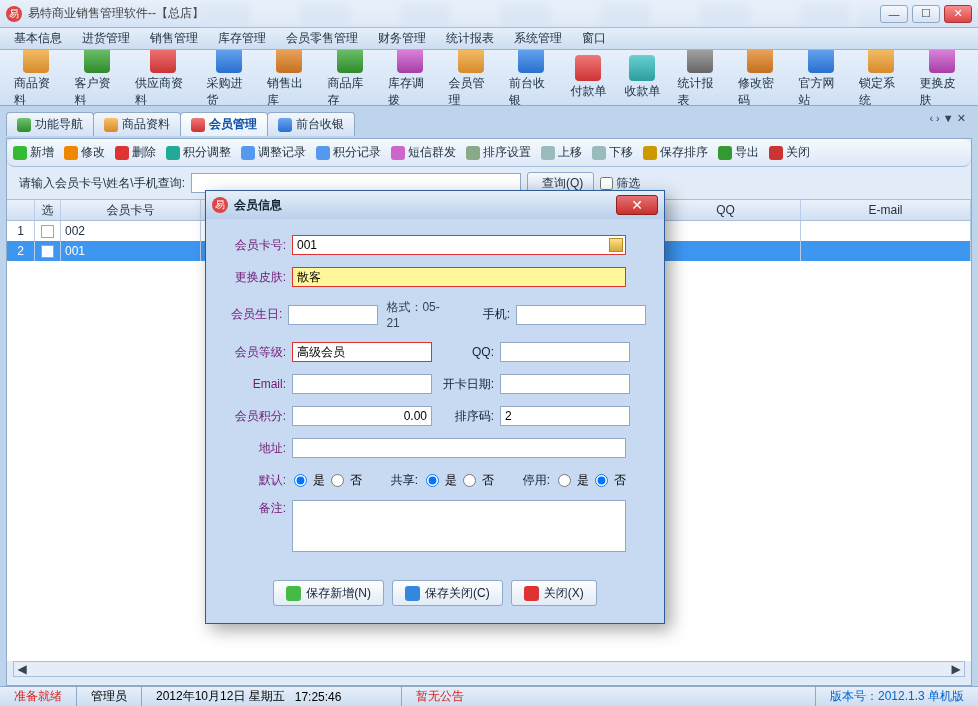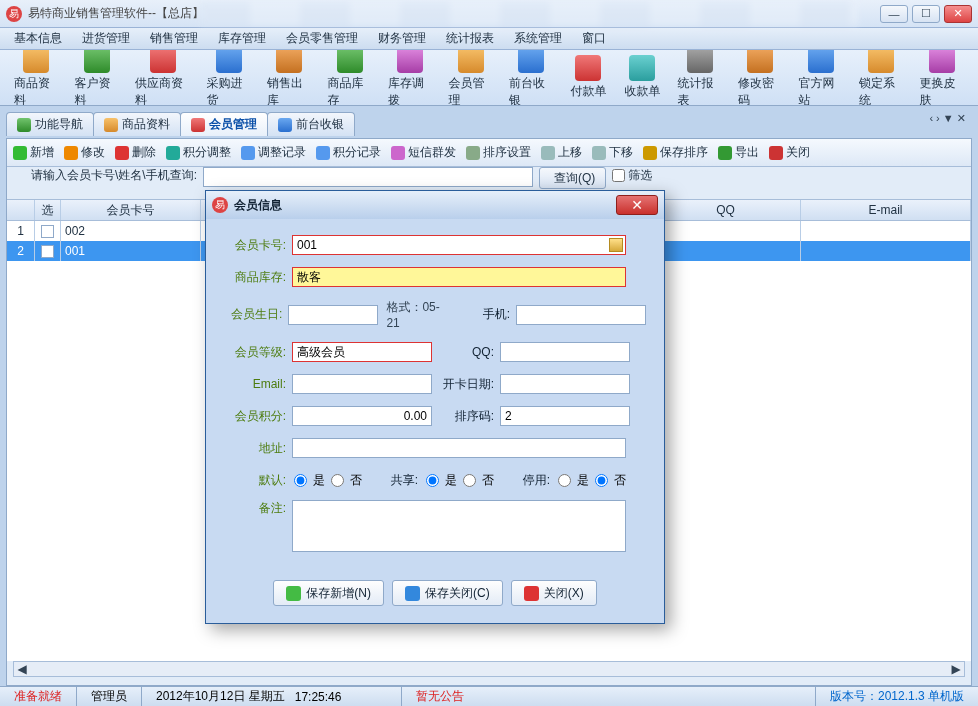--- a/index.html
+++ b/index.html
@@ -25,28 +25,28 @@
 
 .content { position: relative; height: 580px; background: #bed3ec; padding: 6px; }
 .tabstrip { height: 26px; display: flex; align-items: flex-start; gap: 0; }
 .tabstrip .tab { height: 24px; padding: 0 10px; background: linear-gradient(#f2f6fc,#d4e2f4); border: 1px solid #8fa9c9; border-bottom: none; border-radius: 4px 4px 0 0; display: flex; align-items: center; gap: 4px; margin-right: -1px; color: #234; }
 .tabstrip .tab.active { background: linear-gradient(#fff,#e8f0fa); font-weight: bold; color: #0a4fa8; }
 .tabstrip .tab .tabico { width: 14px; height: 14px; border-radius: 3px; }
 .tabstrip .spacer { flex: 1; }
 .tabstrip .navsmall { color: #345; padding: 0 6px; font-size: 11px; }
 
 .panel { background: #e2ecf8; border: 1px solid #8fa9c9; height: 548px; position: relative; }
-.actionbar { height: 28px; background: linear-gradient(#f5f9fe,#dde8f6); border-bottom: 1px solid #a7bdd9; display: flex; align-items: center; padding: 8px 6px; gap: 10px; flex-wrap: nowrap; overflow: hidden; }
+.actionbar { height: 28px; background: linear-gradient(#f5f9fe,#dde8f6); border-bottom: 1px solid #a7bdd9; display: flex; align-items: center; padding: 8px 6px; gap: 10px; flex-wrap: nowrap; overflow: hidden; border-radius: 8px; }
 .actionbar .abtn { display: flex; align-items: center; gap: 3px; color: #234; white-space: nowrap; }
 .actionbar .aico { width: 14px; height: 14px; border-radius: 3px; display: inline-block; }
 .ai-add{background:#3b3;} .ai-edit{background:#e80;} .ai-del{background:#d33;} .ai-ref{background:#2a9;}
 .ai-log{background:#59e;} .ai-sms{background:#c6c;} .ai-sort{background:#8a8;} .ai-up{background:#9bb;}
 .ai-down{background:#9bb;} .ai-save{background:#c90;} .ai-exp{background:#393;} .ai-close{background:#c33;}
 
-.searchbar { height: 32px; display: flex; align-items: flex-start; padding: 0 24px; gap: 6px; color: #234; }
+.searchbar { height: 32px; display: flex; align-items: center; padding: 0 12px; gap: 6px; color: #234; }
 .searchbar input[type=text]{ width: 330px; height: 20px; border: 1px solid #8fa9c9; background: #fff; padding: 0 4px; }
 .searchbar .sbtn { height: 22px; padding: 0 10px; background: linear-gradient(#f5f8fc,#d7e3f3); border: 1px solid #8fa9c9; border-radius: 3px; display: flex; align-items: center; gap: 4px; }
 .searchbar label { display: flex; align-items: center; gap: 3px; }
 
 .grid { position: relative; }
 .gridhead { display: flex; height: 22px; background: linear-gradient(#eaf1fb,#d0dff2); border-top: 1px solid #a7bdd9; border-bottom: 1px solid #a7bdd9; }
 .gridhead div, .gridrow div { border-right: 1px solid #b8cde6; display: flex; align-items: center; justify-content: center; color: #234; overflow: hidden; }
 .col0{width:28px;} .col1{width:26px;} .col2{width:140px;} .colq{width:150px;} .cole{width:170px;}
 .gridrow { display: flex; height: 20px; background: #fff; }
 .gridrow.sel { background: #3d96f0; color: #fff; }
@@ -64,21 +64,21 @@
 .statusbar .blue { color: #06c; }
 
 
 .dialog { position: absolute; left: 205px; top: 190px; width: 460px; height: 434px; background: #c8daf2; border: 1px solid #2a5d9a; box-shadow: 6px 6px 16px rgba(0,0,0,0.35); }
 .dlg-title { height: 28px; background: linear-gradient(#e6effa,#b9cfeb); display: flex; align-items: center; padding: 0 6px; }
 .dlg-title .dico { width: 16px; height: 16px; background: #d44; border-radius: 50%; color: #fff; font-size: 10px; display: flex; align-items: center; justify-content: center; margin-right: 6px; }
 .dlg-title .dtxt { flex: 1; color: #123; font-weight: bold; }
 .dlg-title .dclose { width: 42px; height: 20px; background: linear-gradient(#e57373,#c9302c); border: 1px solid #8e1f1b; border-radius: 3px; color: #fff; display: flex; align-items: center; justify-content: center; font-size: 14px; }
 .dlg-body { padding: 14px 18px 10px; background: #c8daf2; }
 .frow { display: flex; align-items: center; margin-bottom: 8px; min-height: 24px; }
-.flabel { width: 62px; text-align: right; color: #4d7c0f; margin-right: 6px; }
+.flabel { width: 62px; text-align: right; color: #701a75; margin-right: 6px; }
 .finput { height: 20px; border: 1px solid #8fa9c9; background: #fff; padding: 0 4px; }
 .finput.red { border: 1px solid #d33; }
 .finput.yellow { background: #fff799; border: 1px solid #d33; }
 .finput.card { width: 334px; border: 1px solid #d33; }
 .cardwrap { position: relative; }
 .cardwrap .editico { position: absolute; right: 3px; top: 3px; width: 14px; height: 14px; background: linear-gradient(#ffe08a,#d6a93a); border: 1px solid #b48b20; }
 .w-full { width: 334px; }
 .w-90 { width: 90px; }
 .w-130 { width: 130px; }
 .hint { color: #345; margin: 2px 8px; }
@@ -339,21 +339,21 @@
 
     <div class="frow">
       <span class="flabel">会员卡号:</span>
       <span class="cardwrap">
         <input class="finput card" value="001" style="">
         <span class="editico"></span>
       </span>
     </div>
 
     <div class="frow">
-      <span class="flabel">商品库存:</span>
+      <span class="flabel">更换皮肤:</span>
       <input class="finput yellow w-full" value="散客" style="">
     </div>
 
     <div class="frow">
       <span class="flabel">会员生日:</span>
       <input class="finput w-90" value="" style="">
       <span class="hint">格式：05-21</span>
       <span class="flabel2">手机:</span>
       <input class="finput w-130" value="" style="">
     </div>

